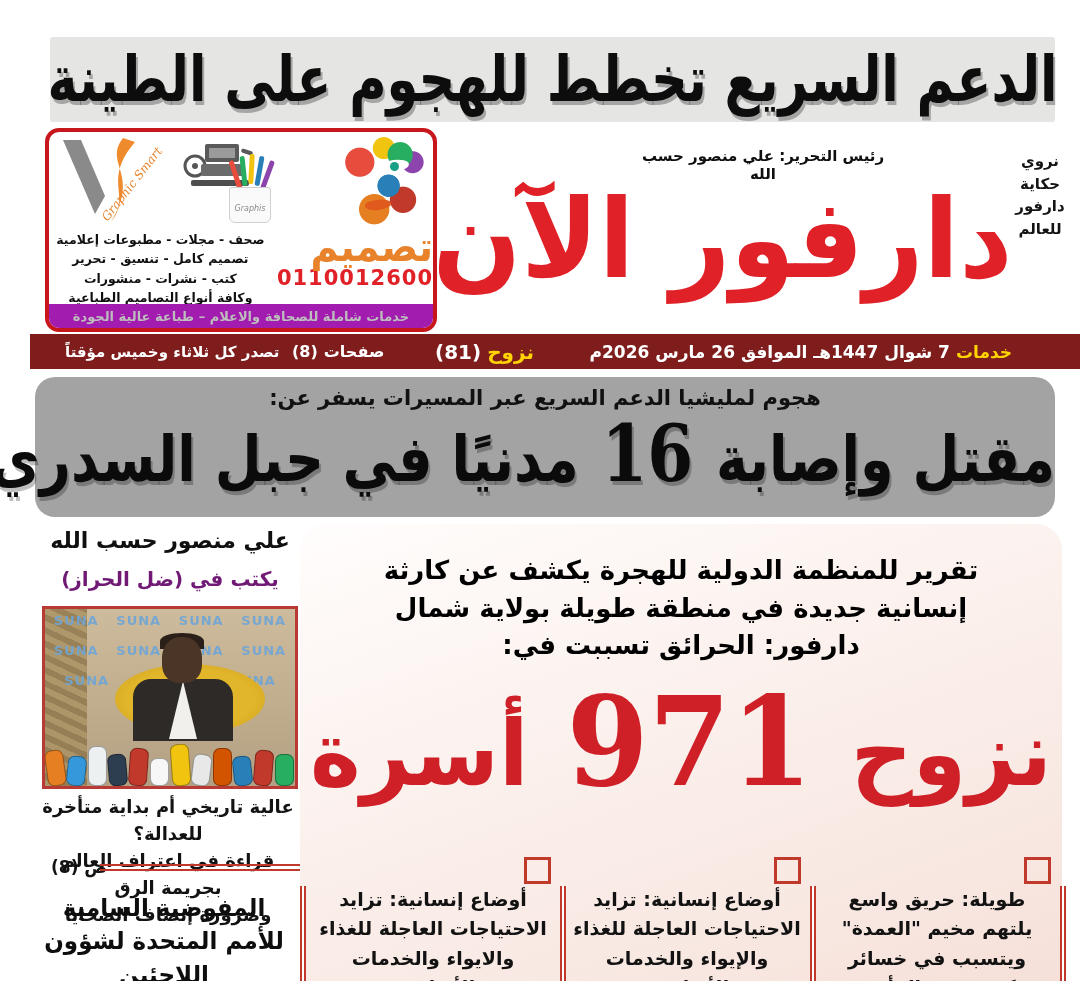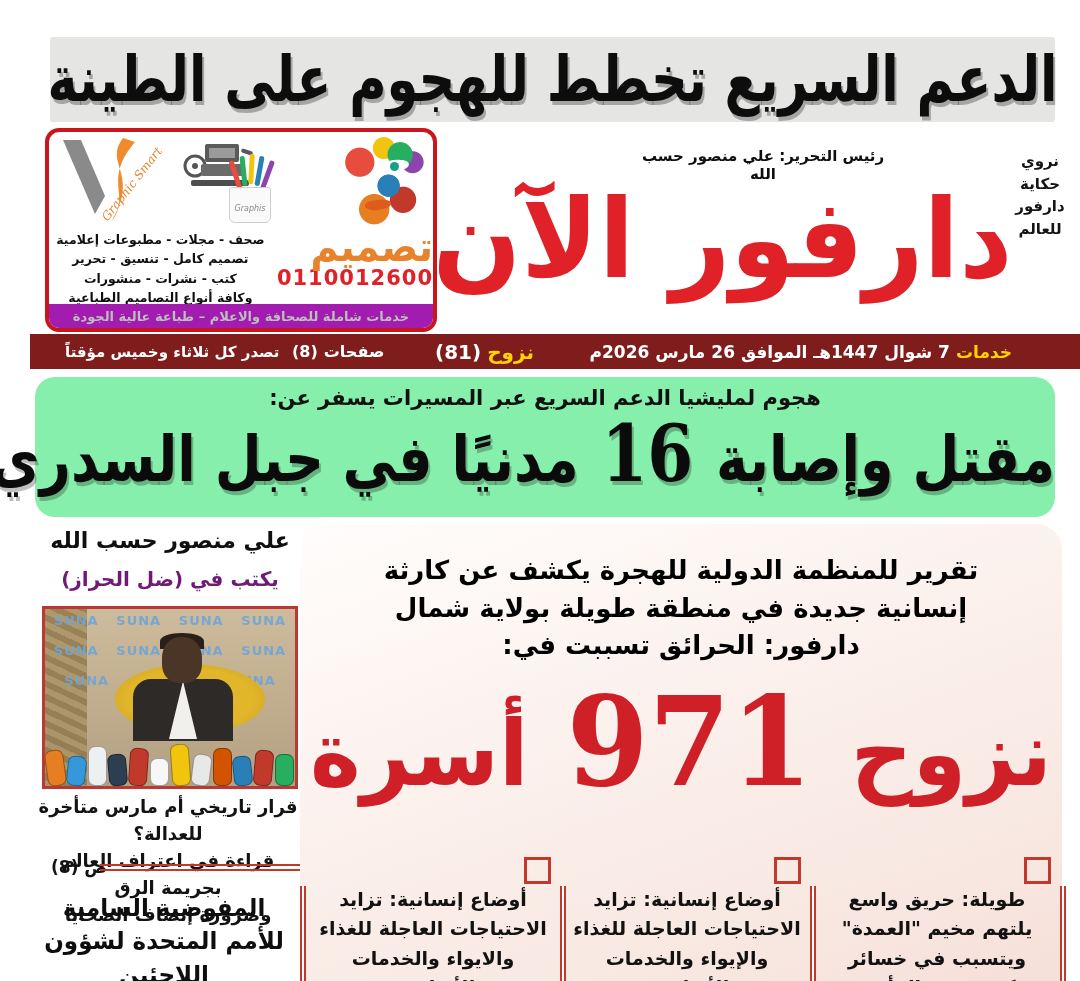--- a/index.html
+++ b/index.html
@@ -59,21 +59,21 @@
   .mast-tagline{
     left:1006px;top:150px;width:68px;text-align:center;direction:rtl;
     font-size:15px;font-weight:bold;color:#141414;line-height:1.5;
   }
   .editor-line{left:628px;top:147px;width:270px;text-align:center;direction:rtl;font-size:15px;font-weight:bold;color:#0f0f0f;}
   
   .date-bar{left:30px;top:334px;width:1050px;height:35px;background:#7f1d1d;color:#fff;}
   .date-bar .item{position:absolute;top:0;height:35px;display:flex;align-items:center;gap:6px;font-weight:bold;}
   .yellow{color:#ffd400;}
   
-  .lead-box{left:35px;top:377px;width:1020px;height:140px;background:#86efac;border-radius:20px;}
+  .lead-box{left:35px;top:377px;width:1020px;height:140px;background:#a3a3a3;border-radius:20px;}
   .lead-kicker{position:absolute;top:9px;left:0;width:100%;text-align:center;direction:rtl;font-size:21px;font-weight:bold;color:#111;}
   .lead-headline{
     position:absolute;top:38px;left:0;width:100%;text-align:center;direction:rtl;
     font-size:54px;font-weight:bold;color:#0b0b0b;white-space:nowrap;
     transform:scaleY(1.18);text-shadow:2px 3px 0 rgba(0,0,0,.25);
   }
   .lead-headline .num{font-family:"DejaVu Serif",serif;font-size:66px;font-weight:bold;margin:0 4px;}
   
   .author-name{left:30px;top:528px;width:280px;text-align:center;direction:rtl;font-size:22px;font-weight:bold;color:#101010;}
   .column-name{left:30px;top:567px;width:280px;text-align:center;direction:rtl;font-size:20px;font-weight:bold;color:#701a75;}
@@ -252,21 +252,21 @@
     <div class="mic"></div>
     <div class="mic"></div>
     <div class="mic"></div>
     <div class="mic"></div>
     <div class="mic"></div>
     <div class="mic"></div>
   </div>
 </div>
 
 <div class="ab left-teaser">
-  <div>قرار تاريخي أم مارس متأخرة للعدالة؟</div>
+  <div>عالية تاريخي أم بداية متأخرة للعدالة؟</div>
   <div>قراءة في اعتراف العالم بجريمة الرق</div>
   <div>وضرورة إنصاف الضحايا</div>
 </div>
 <div class="ab page-ref">ص (8)</div>
 <div class="ab page-ref-line"></div>
 <div class="ab left-bottom-story">المفوضية السامية للأمم المتحدة لشؤون اللاجئين</div>
 
 <div class="ab pink-panel"></div>
 <div class="ab center-intro">
   <div>تقرير للمنظمة الدولية للهجرة يكشف عن كارثة</div>

